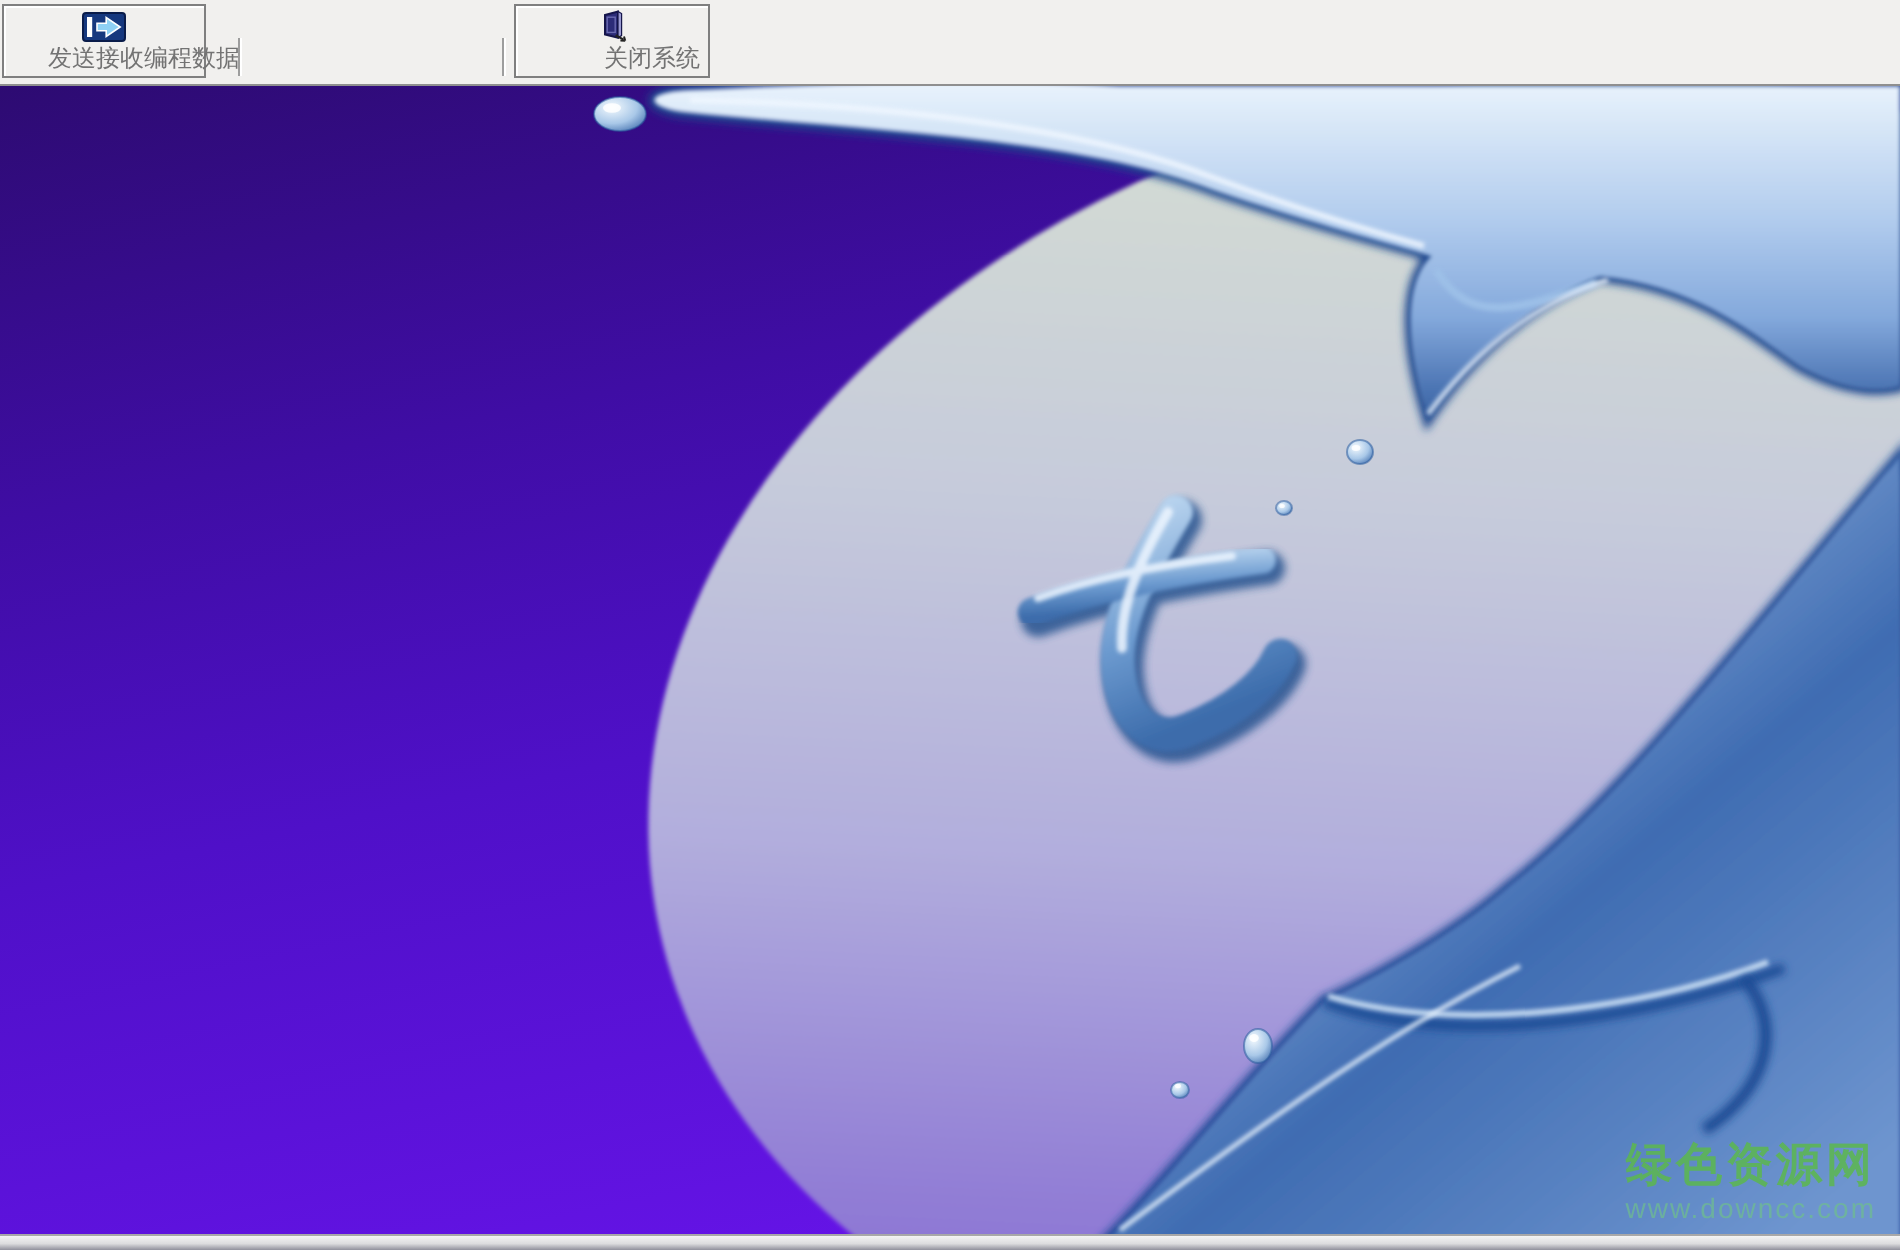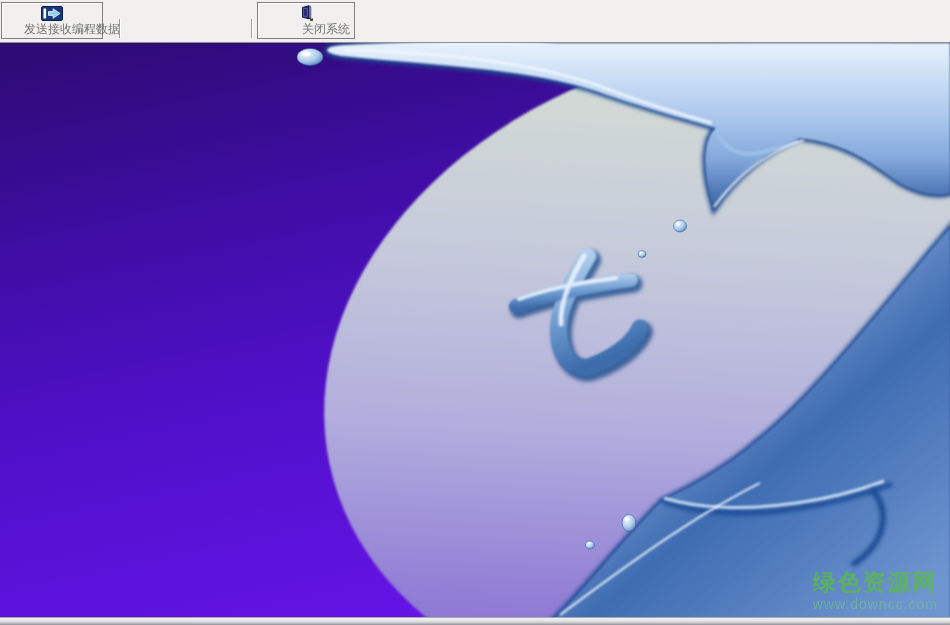--- a/index.html
+++ b/index.html
@@ -26,21 +26,21 @@
     position:absolute;top:19px;width:1px;height:19px;background:#9d9d9d;
     box-shadow:1px 0 0 #ffffff;
   }
   
   .wallpaper{
     position:absolute;left:0;top:43px;width:950px;height:574px;overflow:hidden;
     background:linear-gradient(168deg,#2d0b72 0%,#3f0da4 28%,#4f10c8 52%,#6d15f2 100%);
   }
   .wallpaper svg{position:absolute;left:0;top:0;}
   .watermark{
-    position:absolute;right:12px;top:527px;text-align:center;line-height:1.1;
+    position:absolute;right:12px;top:527px;text-align:right;line-height:1.1;
     user-select:none;
   }
   .watermark .wm-title{
     font-size:23px;font-weight:bold;color:#5cb84e;opacity:.85;letter-spacing:2px;
   }
   .watermark .wm-url{
     font-size:14px;color:#6fbf8d;opacity:.7;letter-spacing:1px;margin-top:2px;
   }
   
   .bottombar{

